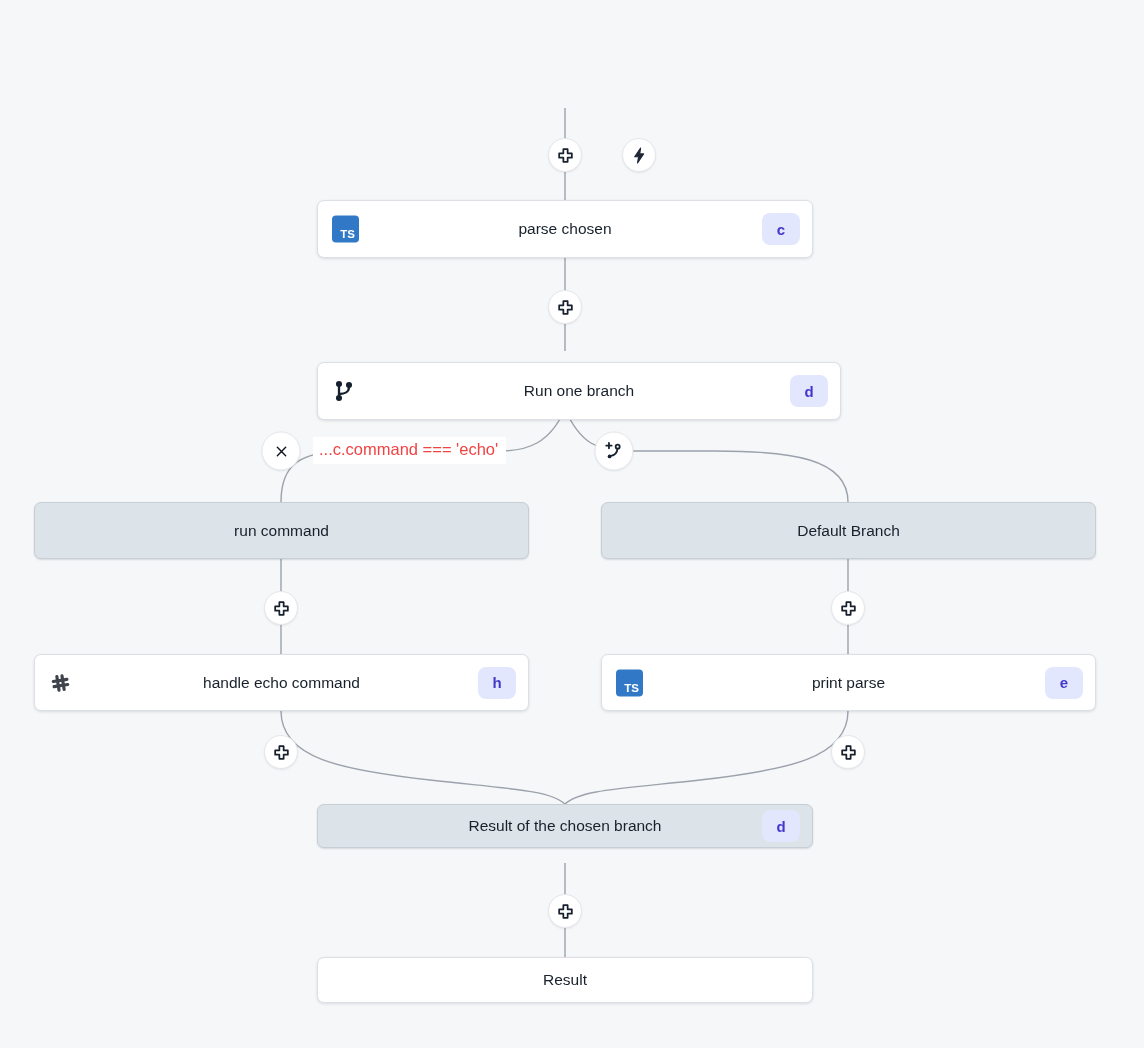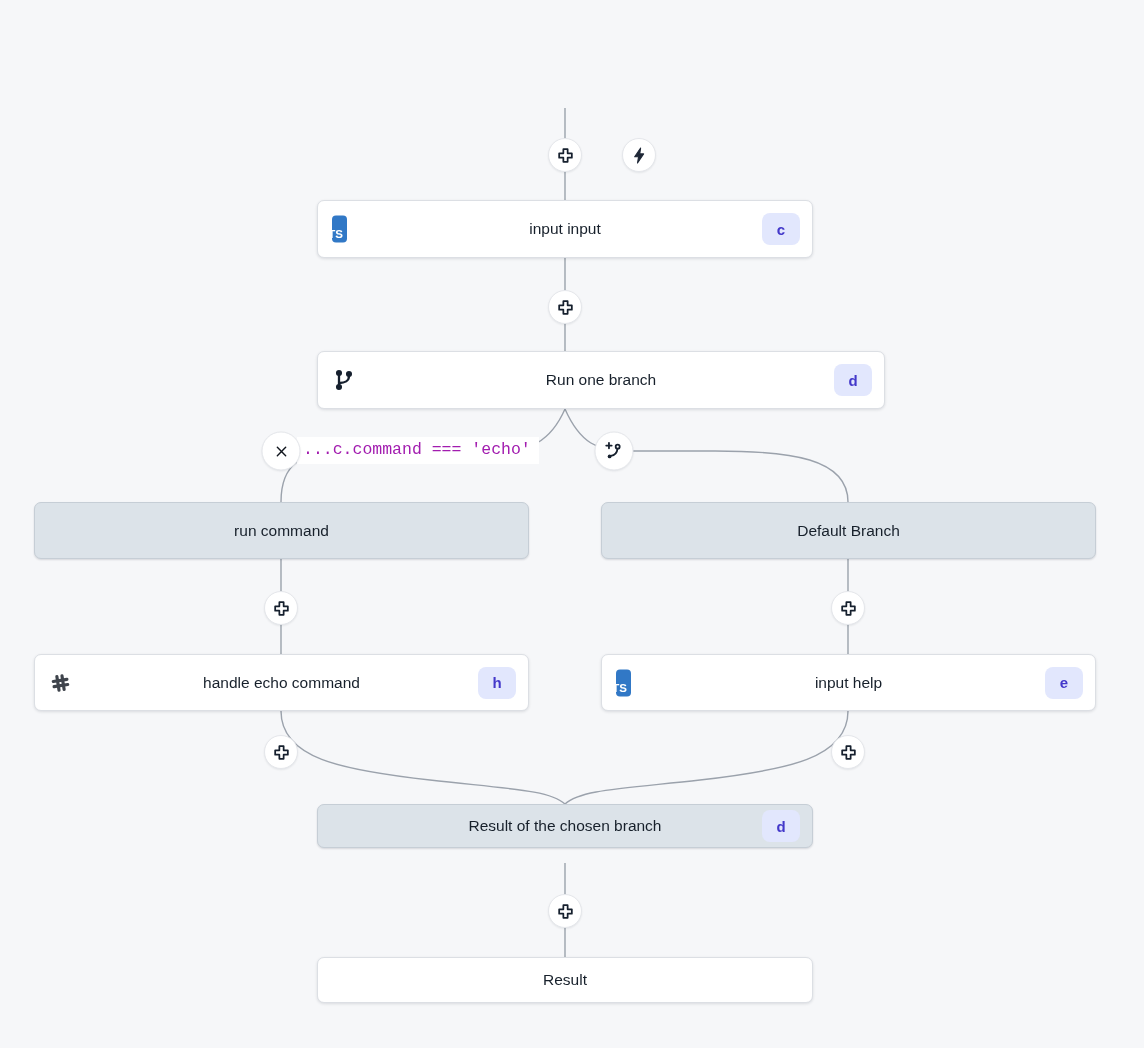--- a/index.html
+++ b/index.html
@@ -9,37 +9,37 @@
   .node{position:absolute;display:flex;align-items:center;justify-content:center;
         border-radius:7px;font-size:15.5px;color:#17202b;z-index:2;box-sizing:border-box;cursor:pointer;}
   .node-white{background:#ffffff;border:1px solid #dcdfe4;box-shadow:0 1px 3px rgba(15,23,42,.12);}
   .node-gray{background:#dce3e9;border:1px solid #c6ced6;box-shadow:0 1px 2px rgba(15,23,42,.14);align-items:center;}
   .node-selected{background:#dce3e9;border:2.5px solid #4f5a68;
         box-shadow:0 2px 4px rgba(15,23,42,.28), inset 0 0 0 2px rgba(255,255,255,.75);}
   .node-label{pointer-events:none;}
 
   .left-icon{position:absolute;left:14px;top:50%;transform:translateY(-50%);display:flex;align-items:center;}
   .ts-icon{position:absolute;left:14px;top:50%;transform:translateY(-50%);
-        width:15px;height:27px;border-radius:4px;background:#3178c6;color:#ffffff;
+        width:27px;height:27px;border-radius:4px;background:#3178c6;color:#ffffff;
         font-weight:bold;font-size:11.5px;display:flex;align-items:flex-end;justify-content:flex-end;
         padding:0;box-sizing:border-box;}
   .ts-icon-inner{margin:0 4px 3px 0;}
   .badge{position:absolute;right:12px;top:50%;transform:translateY(-50%);
         min-width:38px;height:32px;border-radius:8px;background:#e2e7fd;color:#4338ca;
         font-weight:bold;font-size:15px;display:flex;align-items:center;justify-content:center;
         box-sizing:border-box;}
 
   .circle{position:absolute;width:34px;height:34px;border-radius:50%;background:#ffffff;
         border:1px solid #e5e7eb;box-shadow:0 1px 2px rgba(15,23,42,.08);
         display:flex;align-items:center;justify-content:center;z-index:3;
         transform:translate(-50%,-50%);cursor:pointer;padding:0;}
   .circle-lg{width:39px;height:39px;}
 
-  .cond-label{position:absolute;left:297px;top:437px;background:#ffffff;padding:3px 8px 5px 6px;
-        font-size:16.5px;color:#a21caf;z-index:2;white-space:nowrap;cursor:pointer;font-family:Liberation Mono, monospace;}
+  .cond-label{position:absolute;left:313px;top:437px;background:#ffffff;padding:3px 8px 5px 6px;
+        font-size:16.5px;color:#ef4444;z-index:2;white-space:nowrap;cursor:pointer;}
 </style>
 </head>
 <body>
 
 <div class="canvas">
 
   <svg class="edges" width="1144" height="1048">
     <g fill="none" stroke="#9ba2ac" stroke-width="1.4">
       <path d="M565 108 L565 200"></path>
       <path d="M565 258 L565 351"></path>
@@ -53,25 +53,25 @@
     </g>
   </svg>
 
   <div class="cond-label">...c.command === 'echo'</div>
 
 
   <div class="node node-white" style="left:317px;top:200px;width:496px;height:58px">
     <span class="ts-icon">
       <span class="ts-icon-inner">TS</span>
     </span>
-    <span class="node-label">input input</span>
+    <span class="node-label">parse chosen</span>
     <span class="badge">c</span>
   </div>
 
-  <div class="node node-white" style="left:317px;top:351px;width:568px;height:58px">
+  <div class="node node-white" style="left:317px;top:362px;width:524px;height:58px">
     <span class="left-icon">
       <svg viewBox="0 0 24 24" width="24" height="24">
         <g stroke="#16202e" stroke-width="2.3" fill="none" stroke-linecap="round">
           <line x1="7" y1="6" x2="7" y2="18"></line>
           <path d="M17 8c0 5-4.5 7-9.5 7"></path>
           <circle cx="7" cy="19" r="1.9" fill="#16202e"></circle>
           <circle cx="7" cy="5" r="1.9" fill="#16202e"></circle>
           <circle cx="17" cy="6" r="1.9" fill="#16202e"></circle>
         </g>
       </svg>
@@ -100,21 +100,21 @@
   </div>
 
   <div class="node node-gray" style="left:601px;top:502px;width:495px;height:57px">
     <span class="node-label">Default Branch</span>
   </div>
 
   <div class="node node-white" style="left:601px;top:654px;width:495px;height:57px">
     <span class="ts-icon">
       <span class="ts-icon-inner">TS</span>
     </span>
-    <span class="node-label">input help</span>
+    <span class="node-label">print parse</span>
     <span class="badge">e</span>
   </div>
 
   <div class="node node-gray" style="left:317px;top:804px;width:496px;height:44px">
     <span class="node-label">Result of the chosen branch</span>
     <span class="badge">d</span>
   </div>
 
   <div class="node node-white" style="left:317px;top:957px;width:496px;height:46px">
     <span class="node-label">Result</span>

